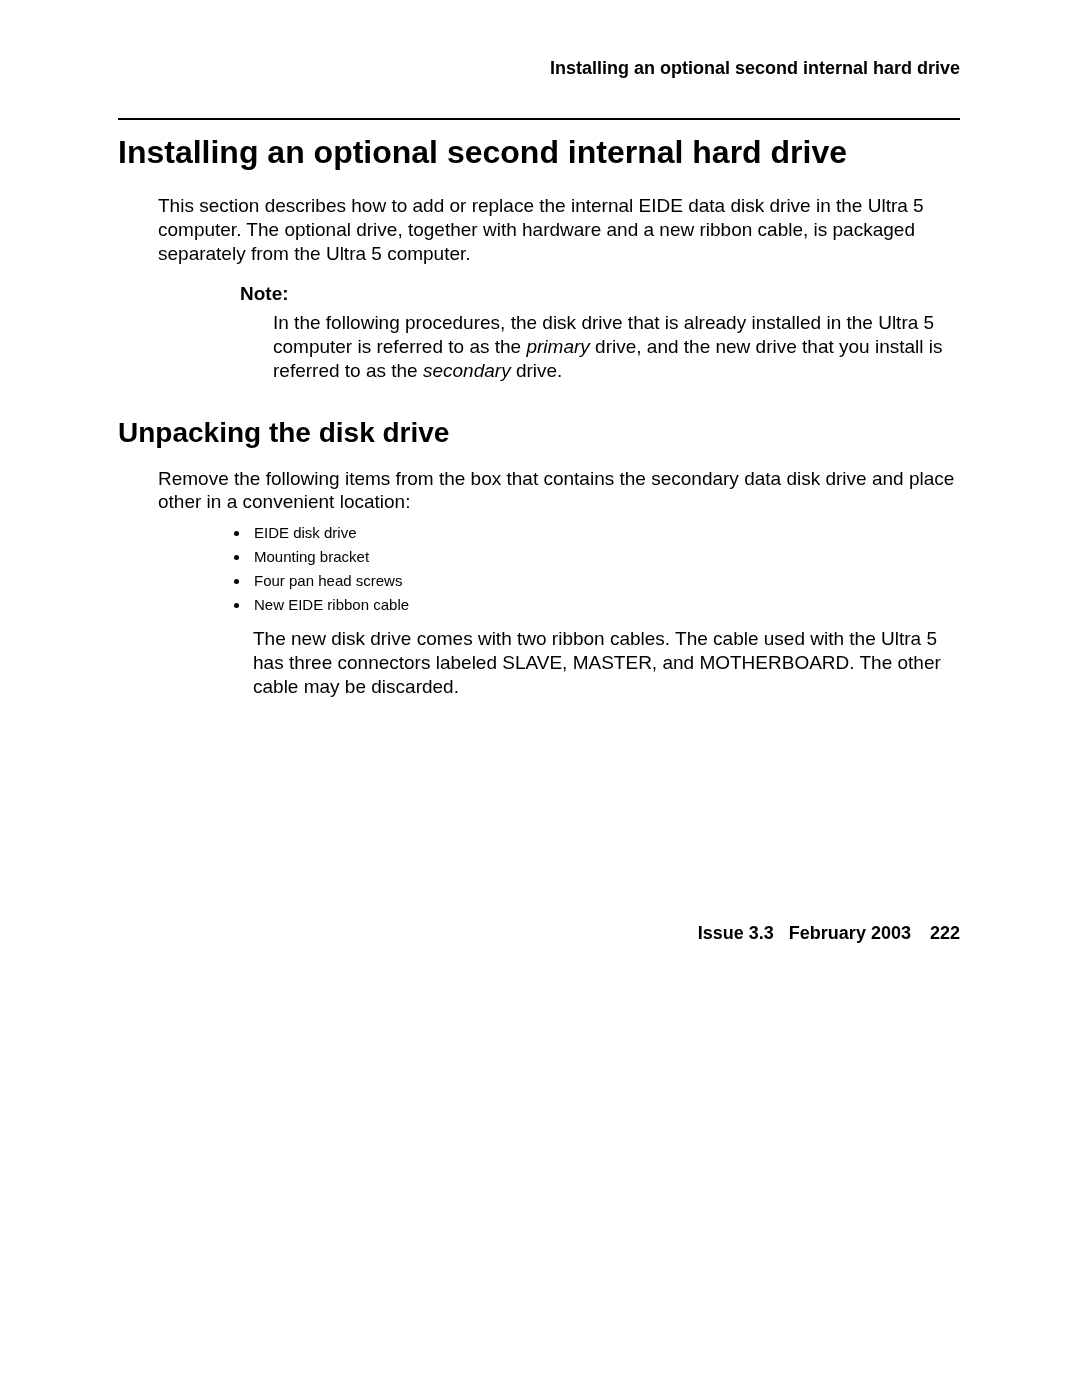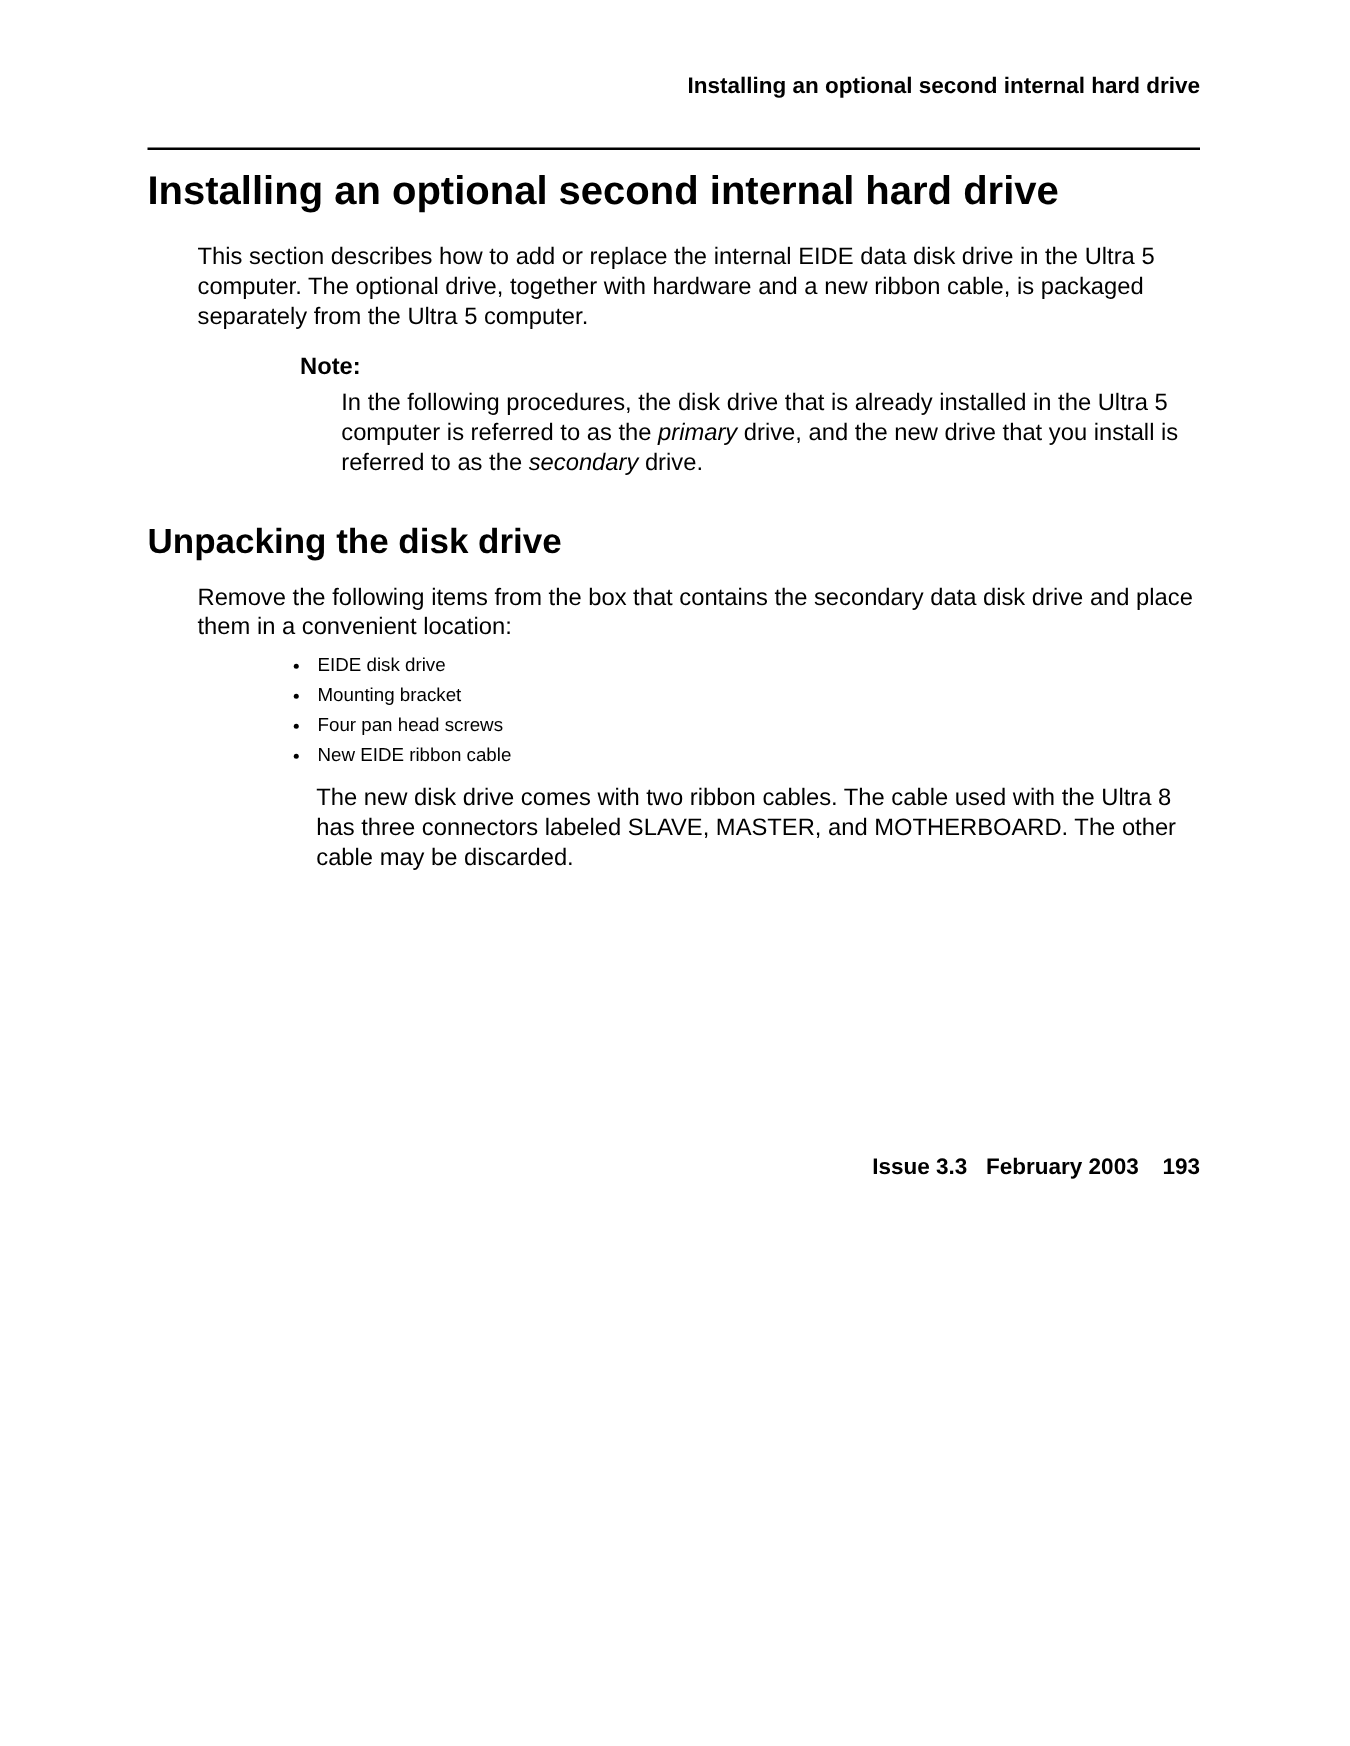--- a/index.html
+++ b/index.html
@@ -110,32 +110,32 @@
 
     <div class="para">This section describes how to add or replace the internal EIDE data disk drive in the Ultra 5 computer. The optional drive, together with hardware and a new ribbon cable, is packaged separately from the Ultra 5 computer.</div>
 
     <div class="note-label">Note:</div>
     <div class="note-body">
       <span>In the following procedures, the disk drive that is already installed in the Ultra 5 computer is referred to as the </span><span class="ital">primary</span><span> drive, and the new drive that you install is referred to as the </span><span class="ital">secondary</span><span> drive.</span>
     </div>
 
     <div class="h2">Unpacking the disk drive</div>
 
-    <div class="para">Remove the following items from the box that contains the secondary data disk drive and place them in a convenient location:</div>
+    <div class="para">Remove the following items from the box that contains the secondary data disk drive and place other in a convenient location:</div>
 
     <ul class="bullets">
       <li>EIDE disk drive</li>
       <li>Mounting bracket</li>
       <li>Four pan head screws</li>
       <li>New EIDE ribbon cable</li>
     </ul>
 
-    <div class="sub-para">The new disk drive comes with two ribbon cables. The cable used with the Ultra 8 has three connectors labeled SLAVE, MASTER, and MOTHERBOARD. The other cable may be discarded.</div>
+    <div class="sub-para">The new disk drive comes with two ribbon cables. The cable used with the Ultra 5 has three connectors labeled SLAVE, MASTER, and MOTHERBOARD. The other cable may be discarded.</div>
 
   </div>
 
   <div class="footer">
     <span>Issue 3.3</span>
     <span>&nbsp;&nbsp;<span>February 2003</span></span>
-    <span class="pn">193</span>
+    <span class="pn">222</span>
   </div>
 
 </div>
 
 </body></html>

